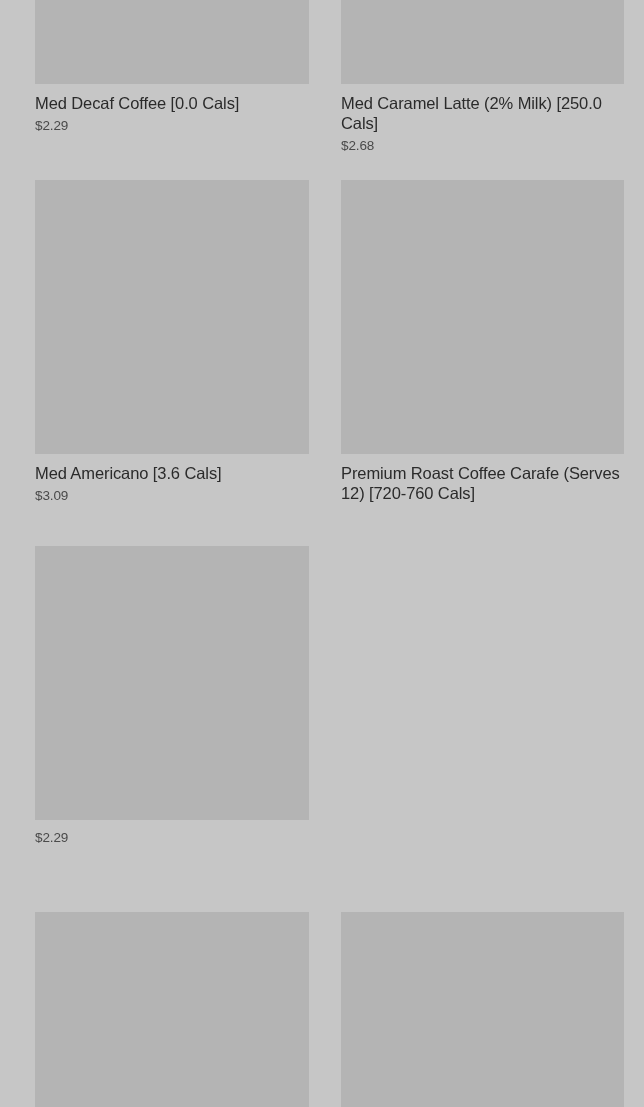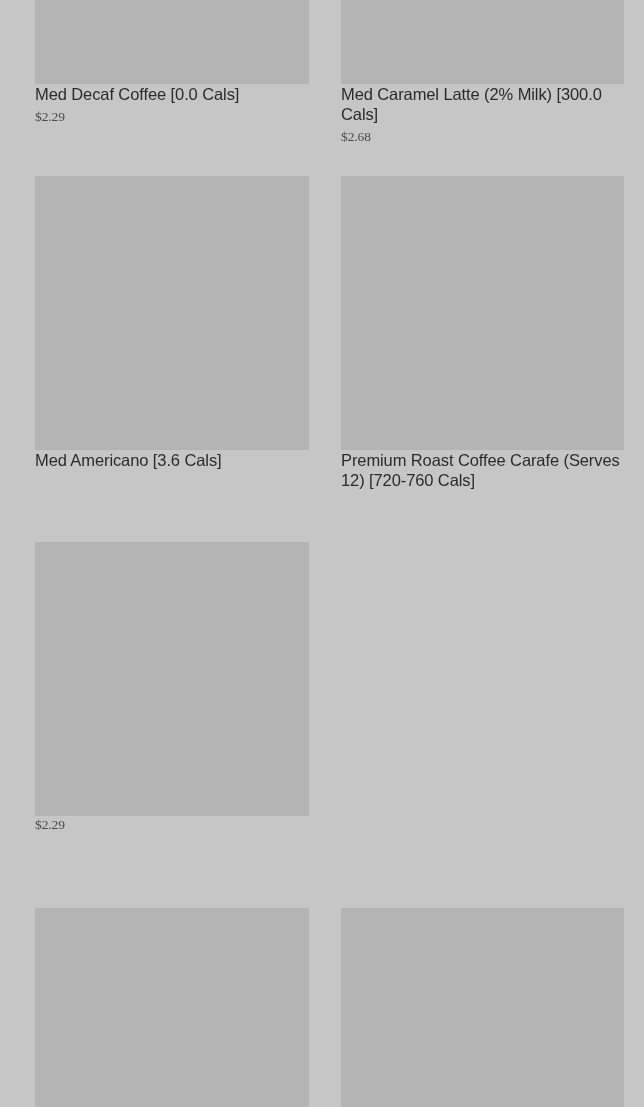--- a/index.html
+++ b/index.html
@@ -46,41 +46,41 @@
   .cell-right { width: 322px; padding-left: 19px;  padding-right: 20px; }
 
   .thumb {
     width: 100%;
     height: 274px;
     background: #b4b4b4;
     display: block;
   }
 
   .info {
+    padding-top: 9px;
     padding-bottom: 18px;
     min-height: 84px;
   }
 
   .title {
     font-size: 16.5px;
     line-height: 20px;
     font-weight: 400;
     color: #2b2b2b;
     letter-spacing: -0.1px;
     margin: 0 0 4px 0;
   }
 
   .price {
     font-size: 13.5px;
     line-height: 17px;
     font-weight: 400;
     color: #4a4a4a;
     letter-spacing: -0.1px;
     margin: 0;
-    font-family: Liberation Serif, serif;
   }
 
   .row-sep {
     height: 8px;
     width: 644px;
     background: transparent;
   }
 </style>
 </head>
 <body>
@@ -92,33 +92,34 @@
       <div class="cell cell-left">
         <div class="thumb"></div>
         <div class="info">
           <p class="title">Med Decaf Coffee [0.0 Cals]</p>
           <p class="price">$2.29</p>
         </div>
       </div>
       <div class="cell cell-right">
         <div class="thumb"></div>
         <div class="info">
-          <p class="title">Med Caramel Latte (2% Milk) [300.0 Cals]</p>
+          <p class="title">Med Caramel Latte (2% Milk) [250.0 Cals]</p>
           <p class="price">$2.68</p>
         </div>
       </div>
     </div>
 
     <div class="row-sep"></div>
 
     <div class="row">
       <div class="cell cell-left">
         <div class="thumb"></div>
         <div class="info">
           <p class="title">Med Americano [3.6 Cals]</p>
+          <p class="price">$3.09</p>
         </div>
       </div>
       <div class="cell cell-right">
         <div class="thumb"></div>
         <div class="info">
           <p class="title">Premium Roast Coffee Carafe (Serves 12) [720-760 Cals]</p>
         </div>
       </div>
     </div>
 

